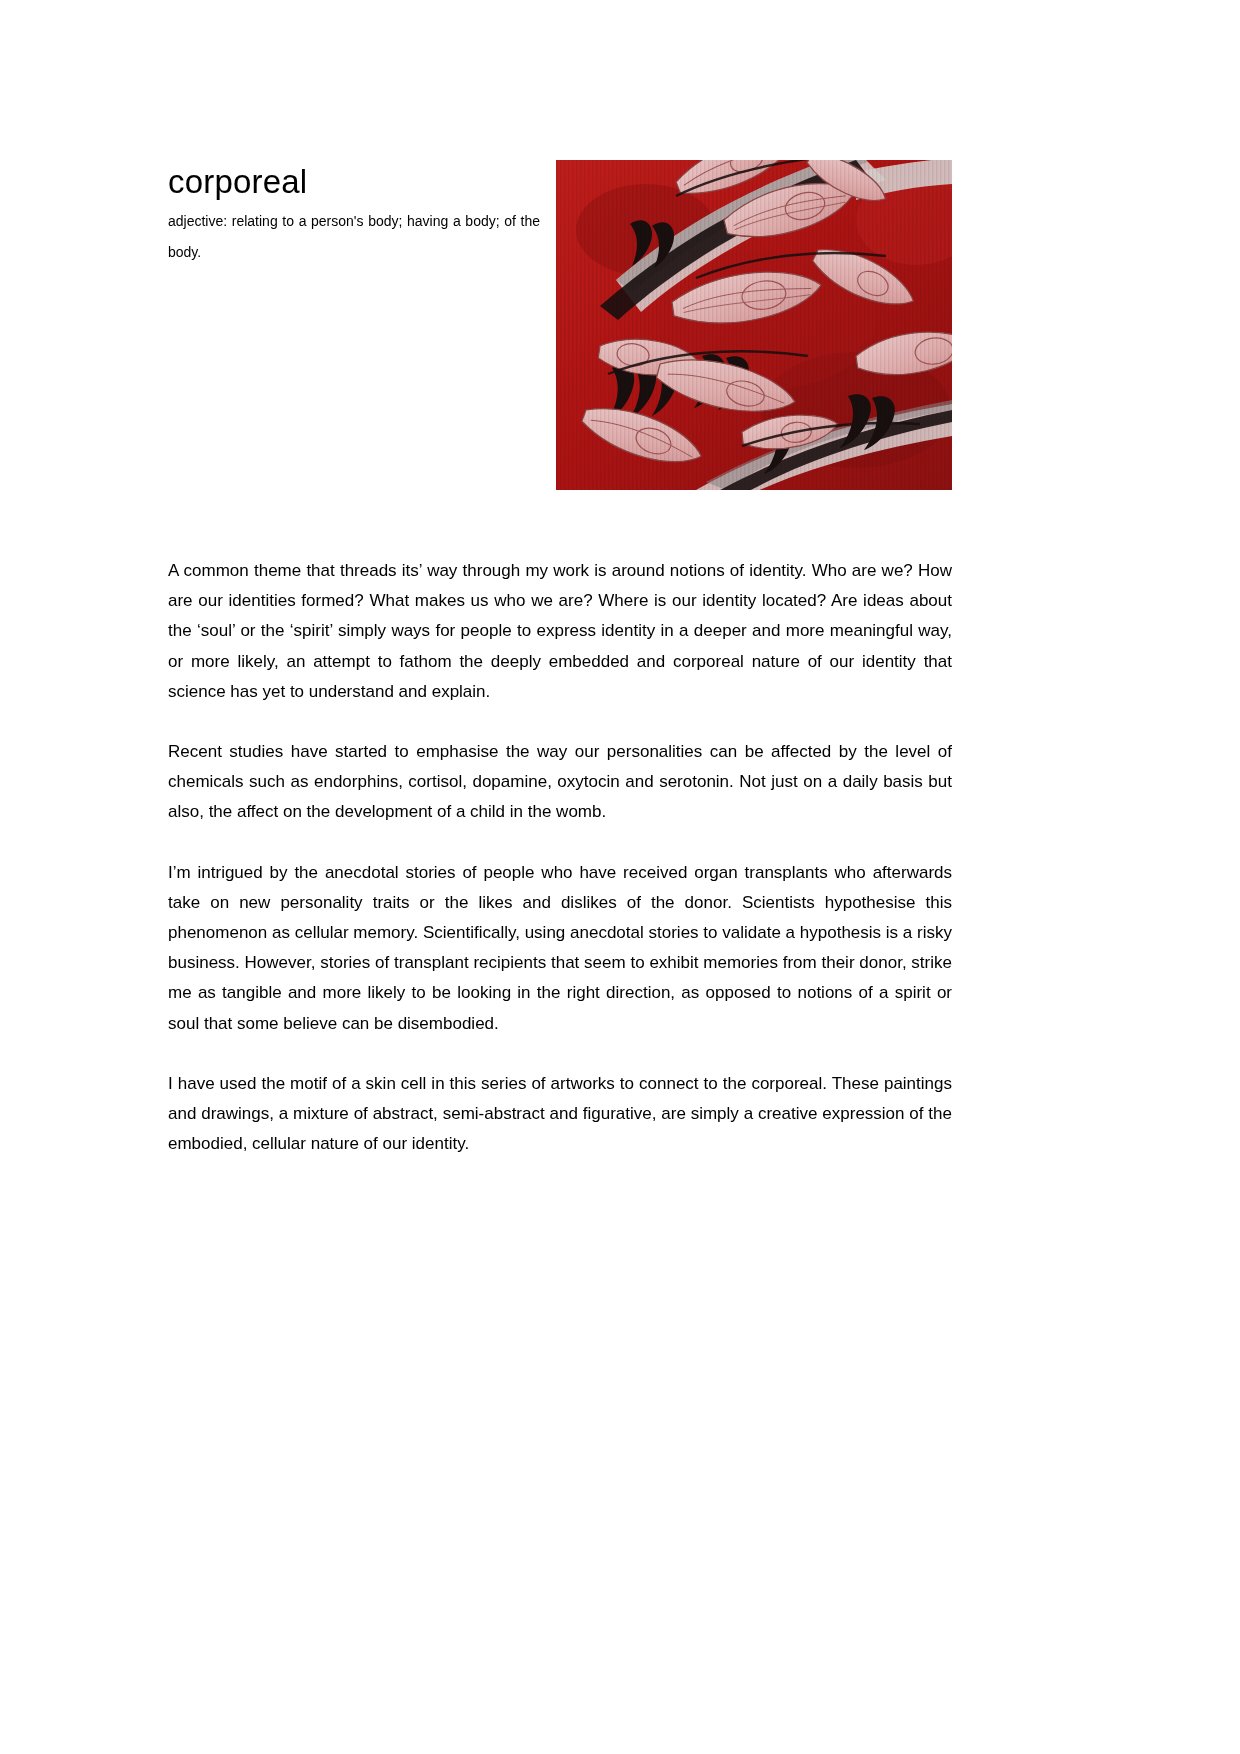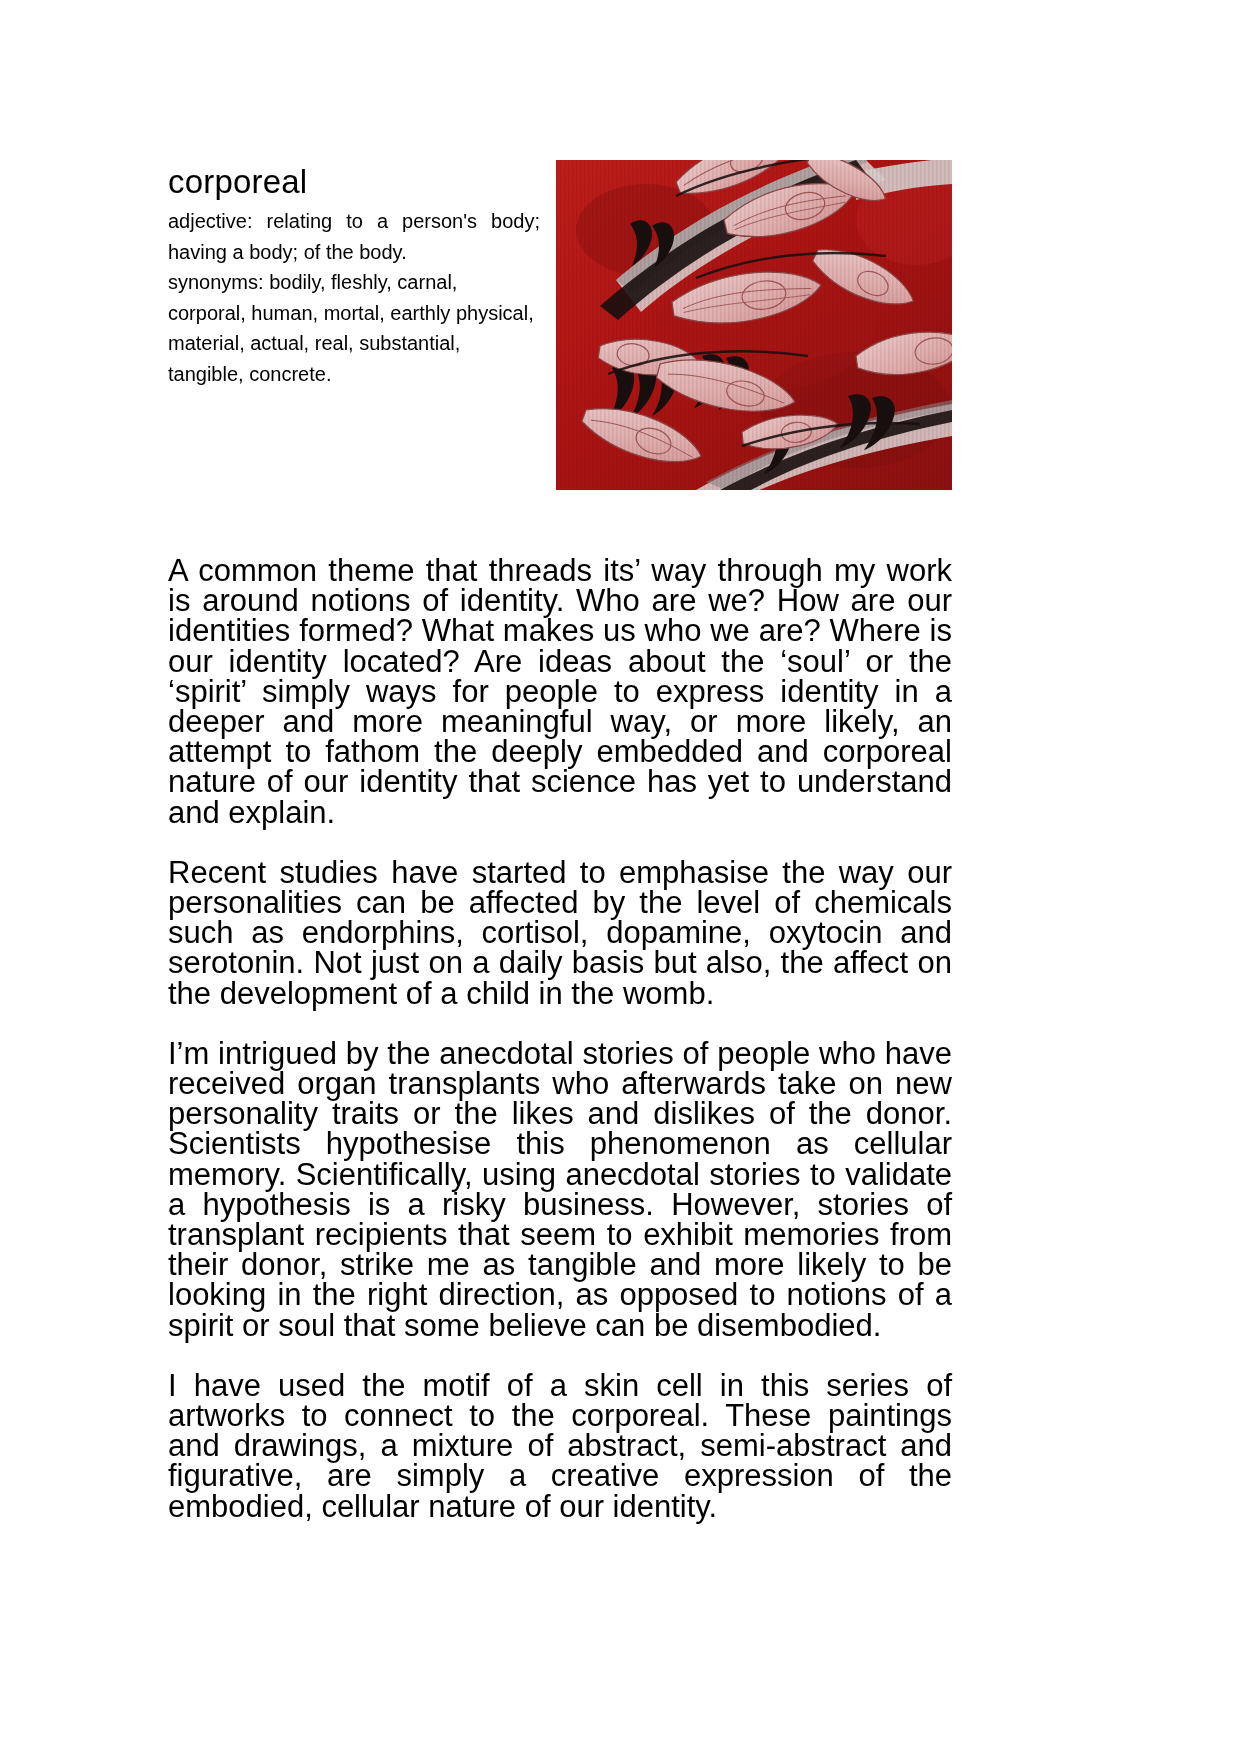--- a/index.html
+++ b/index.html
@@ -45,21 +45,21 @@
   }
 
   .ipa {
     font-size: 22px;
     line-height: 30px;
     margin: 0;
     white-space: nowrap;
   }
 
   .def-line {
-    font-size: 20px;
+    font-size: 14px;
     line-height: 30.5px;
     margin: 0;
     text-align: justify;
     text-justify: inter-word;
   }
   .def-line.last-of-block { text-align: left; }
 
   .artwork {
     position: absolute;
     left: 388px;
@@ -72,42 +72,41 @@
   .artwork svg { display: block; width: 100%; height: 100%; }
 
   
   .body-copy {
     position: absolute;
     left: 168px;
     top: 556px;
     width: 784px;
   }
   .body-copy p {
-    font-size: 31px;
+    font-size: 17px;
     line-height: 30.2px;
     margin: 0 0 30px 0;
     text-align: justify;
     text-justify: inter-word;
   }
   .body-copy p:last-child { margin-bottom: 16px; }
 </style>
 </head>
 <body>
 
 <div class="page">
 
   <div class="header-block">
 
     <div class="definition">
       <h1 class="headword">corporeal</h1>
 
 
       <p class="def-line">adjective: relating to a person's body; having a body; of the body.</p>
 
-      <p class="def-line last-of-block">synonyms: bodily, fleshly, carnal, corporal, human, mortal, earthly physical, material, actual, real, substantial, tangible, concrete.</p>
     </div>
 
     <div class="artwork">
       <svg viewBox="0 0 396 330" preserveAspectRatio="none">
         <defs>
           <linearGradient id="redGround" x1="0" y1="0" x2="1" y2="1">
             <stop offset="0%" stop-color="#c31f1c"></stop>
             <stop offset="45%" stop-color="#b01414"></stop>
             <stop offset="100%" stop-color="#8e1111"></stop>
           </linearGradient>

